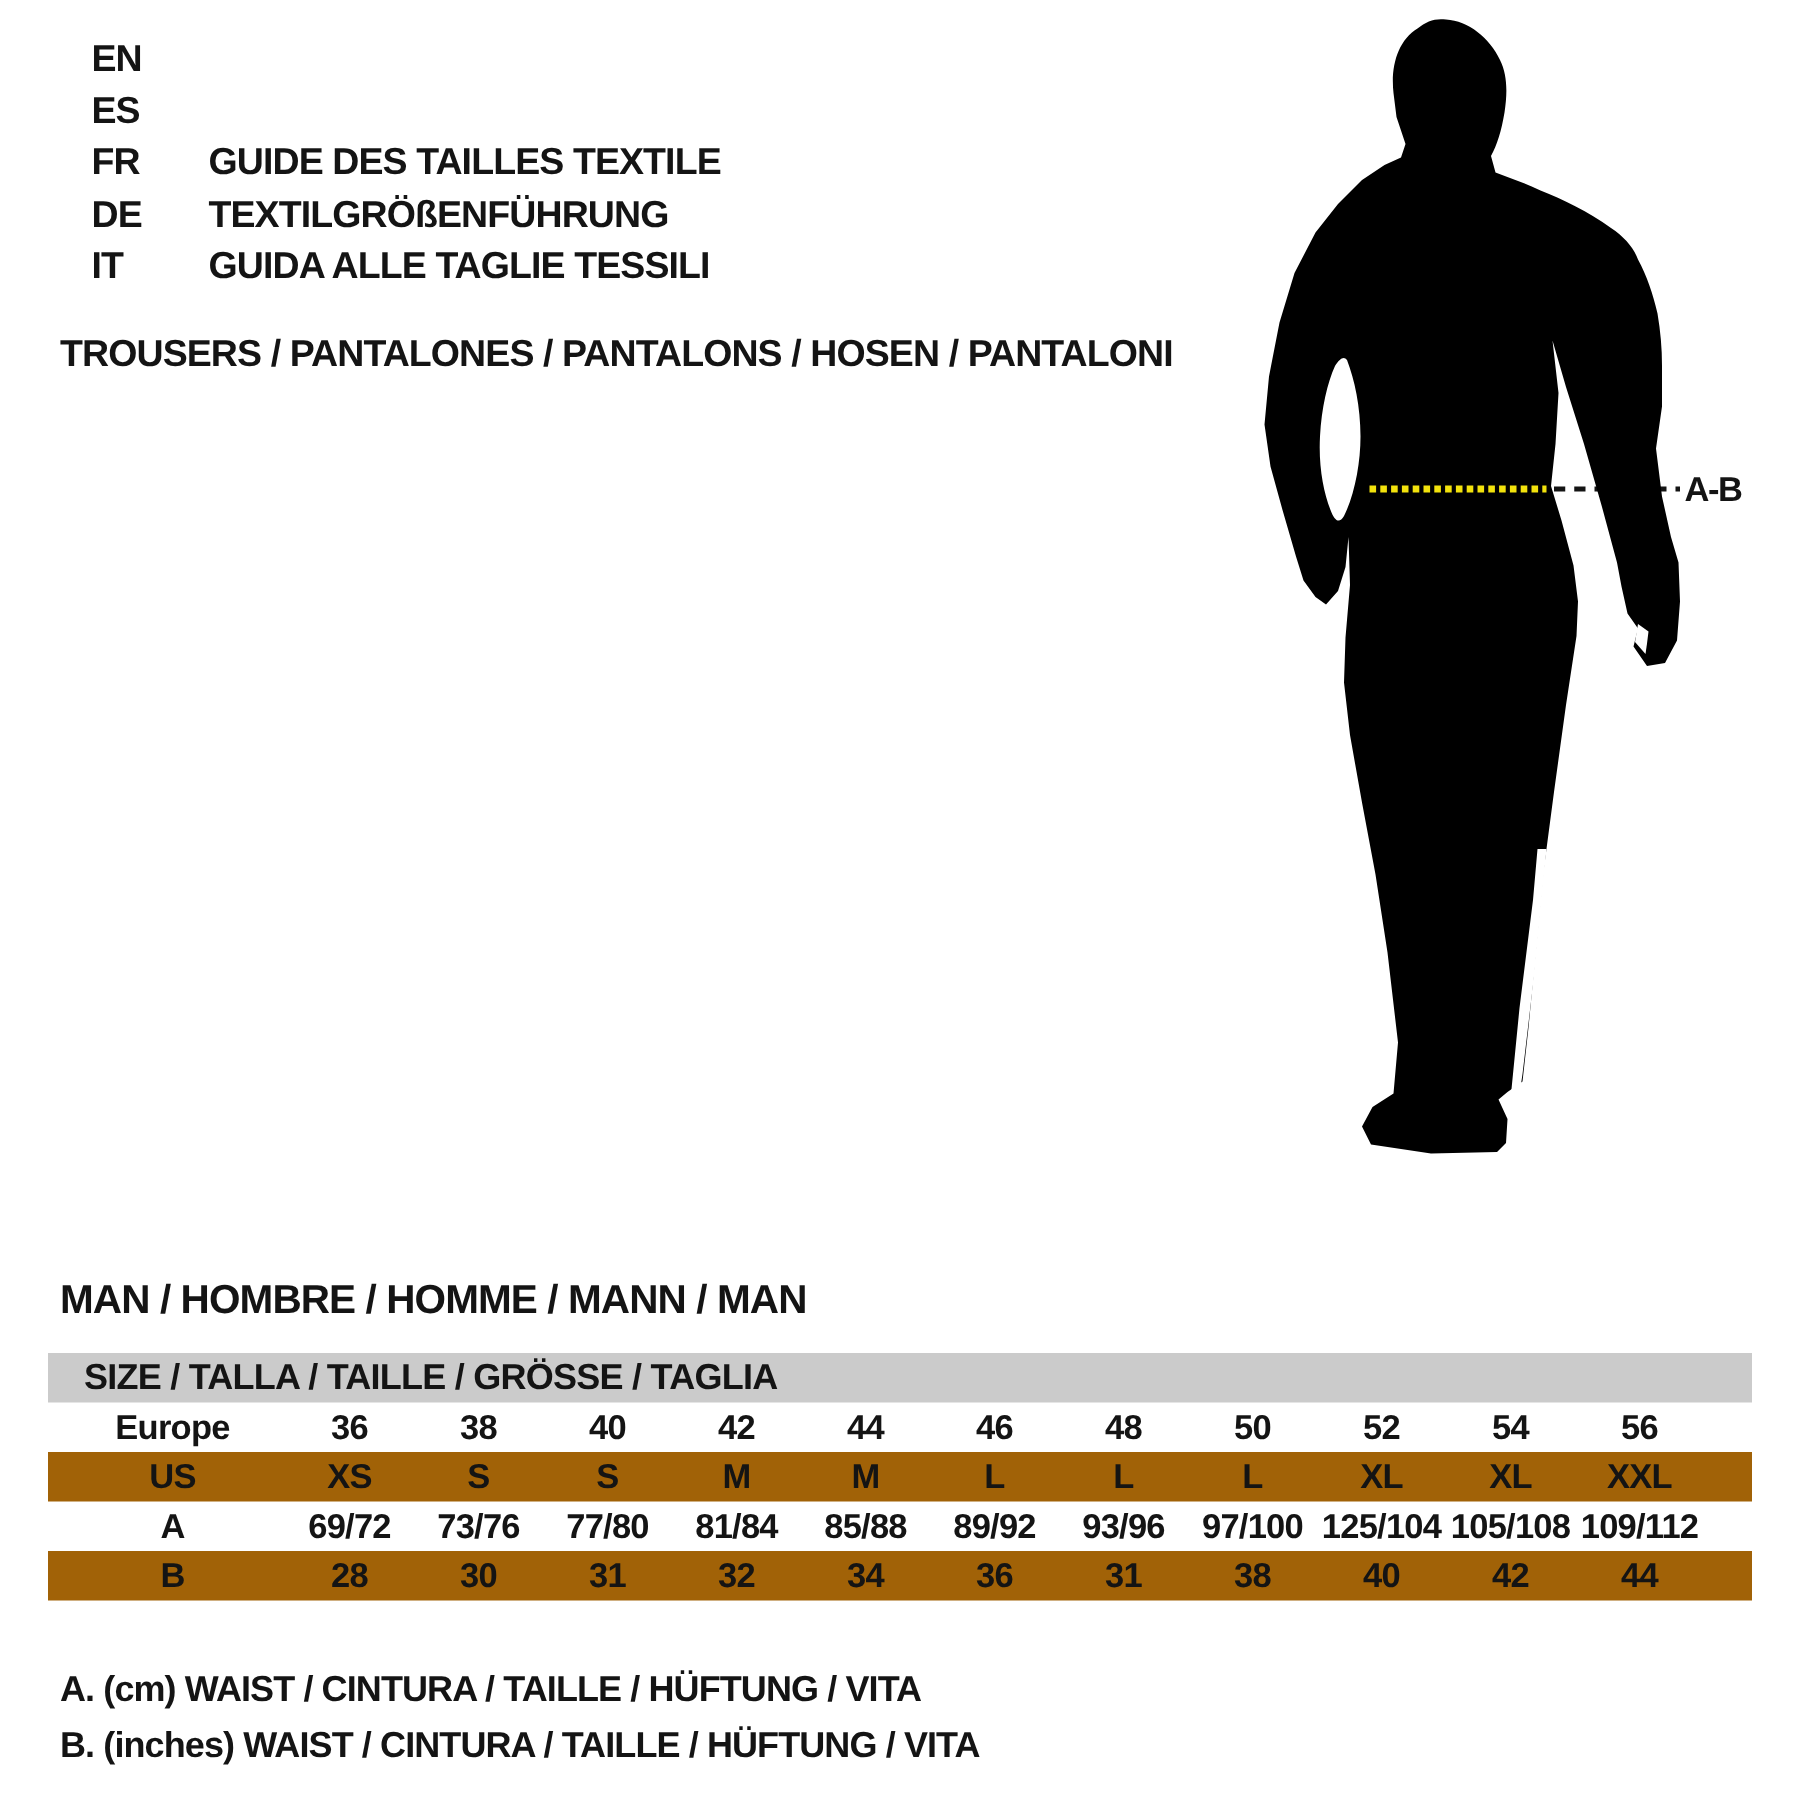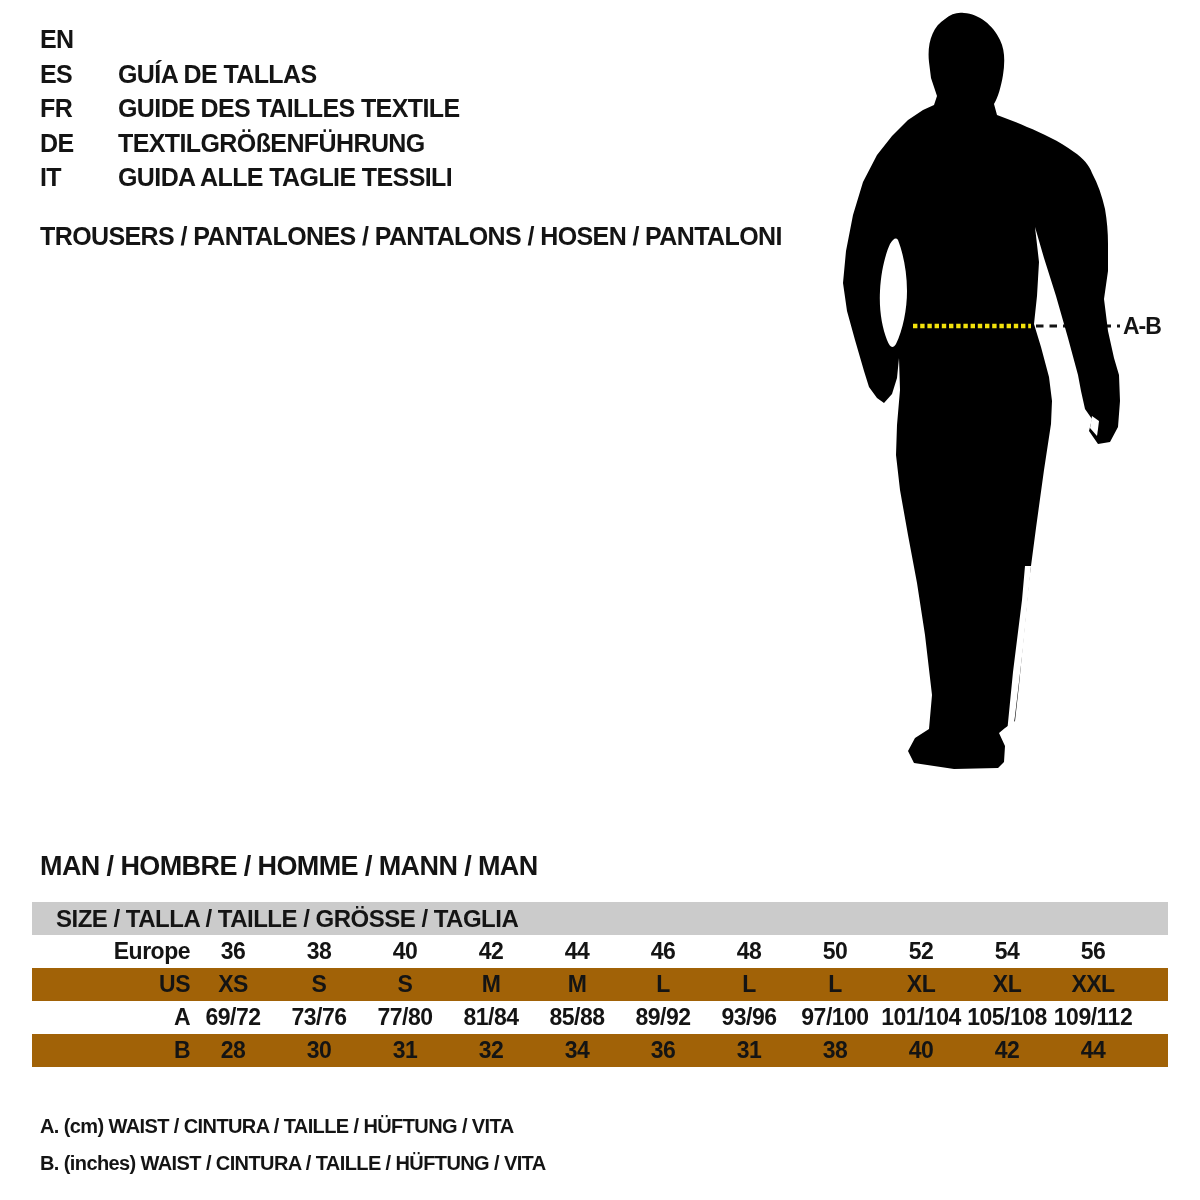--- a/index.html
+++ b/index.html
@@ -2,21 +2,21 @@
 <html><head>
 <meta charset="utf-8">
 <style>
   html,body{margin:0;padding:0;}
   body{
     width:1200px;height:1200px;position:relative;overflow:hidden;
     background:#ffffff;color:#141414;
     font-family:"Liberation Sans",sans-serif;
   }
   .lang-block{position:absolute;left:40px;top:22px;}
-  .lang-row{display:flex;line-height:34.6px;font-size:25px;font-weight:bold;letter-spacing:-0.6px;white-space:nowrap;}
+  .lang-row{display:flex;line-height:34.6px;font-size:25px;font-weight:bold;letter-spacing:-0.6px;white-space:nowrap;margin-left:21px;}
   .lang-code{width:78px;flex:0 0 78px;}
   .category-title{
     position:absolute;left:40px;top:222px;
     font-size:25px;font-weight:bold;letter-spacing:-0.6px;white-space:nowrap;
   }
   .figure-layer{position:absolute;left:0;top:0;width:1200px;height:1200px;}
   .section-title{
     position:absolute;left:40px;top:851px;
     font-size:27px;font-weight:bold;letter-spacing:-0.6px;white-space:nowrap;
   }
@@ -24,37 +24,36 @@
     position:absolute;left:32px;top:902px;width:1136px;
     border-collapse:collapse;table-layout:fixed;
   }
   table.size-table th,table.size-table td{
     height:33px;padding:0;font-weight:bold;letter-spacing:-0.5px;
     font-size:23px;text-align:center;white-space:nowrap;overflow:visible;
   }
   table.size-table th.bar{
     background:#cbcbcb;text-align:left;padding-left:24px;font-size:24px;
   }
-  table.size-table .row-label{text-align:right;padding-left:8px;font-weight:bold;margin-left:14px;}
+  table.size-table .row-label{text-align:center;padding-left:8px;font-weight:bold;margin-left:14px;}
   table.size-table tr.alt{background:#a16207;}
   .footnotes{
     position:absolute;left:40px;top:1108px;
-    font-size:20px;font-weight:bold;letter-spacing:-0.6px;line-height:37px;white-space:nowrap;
+    font-size:24px;font-weight:bold;letter-spacing:-0.6px;line-height:37px;white-space:nowrap;
   }
 </style>
 </head>
 <body>
 
 <div class="lang-block" id="lang-block">
     <div class="lang-row">
       <span class="lang-code">EN</span>
     </div>
     <div class="lang-row">
       <span class="lang-code">ES</span>
-      <span class="lang-label">GUÍA DE TALLAS</span>
     </div>
     <div class="lang-row">
       <span class="lang-code">FR</span>
       <span class="lang-label">GUIDE DES TAILLES TEXTILE</span>
     </div>
     <div class="lang-row">
       <span class="lang-code">DE</span>
       <span class="lang-label">TEXTILGRÖßENFÜHRUNG</span>
     </div>
     <div class="lang-row">
@@ -170,21 +169,21 @@
       <tr>
         <td class="row-label">A</td>
         <td>69/72</td>
         <td>73/76</td>
         <td>77/80</td>
         <td>81/84</td>
         <td>85/88</td>
         <td>89/92</td>
         <td>93/96</td>
         <td>97/100</td>
-        <td>101/104</td>
+        <td>125/104</td>
         <td>105/108</td>
         <td>109/112</td>
         <td></td>
       </tr>
       <tr class="alt">
         <td class="row-label">B</td>
         <td>28</td>
         <td>30</td>
         <td>31</td>
         <td>32</td>

